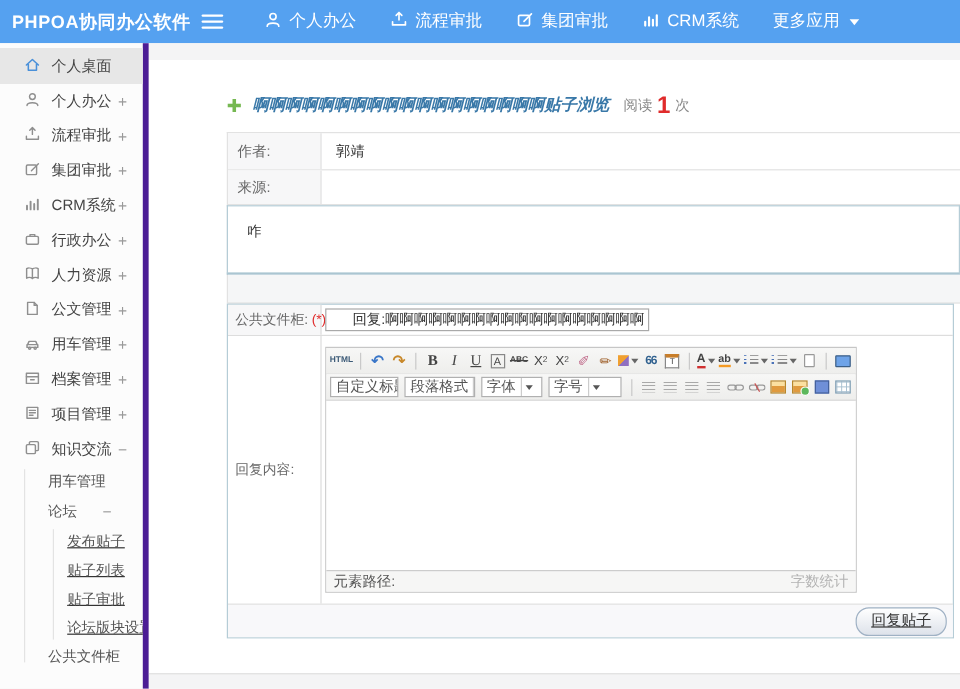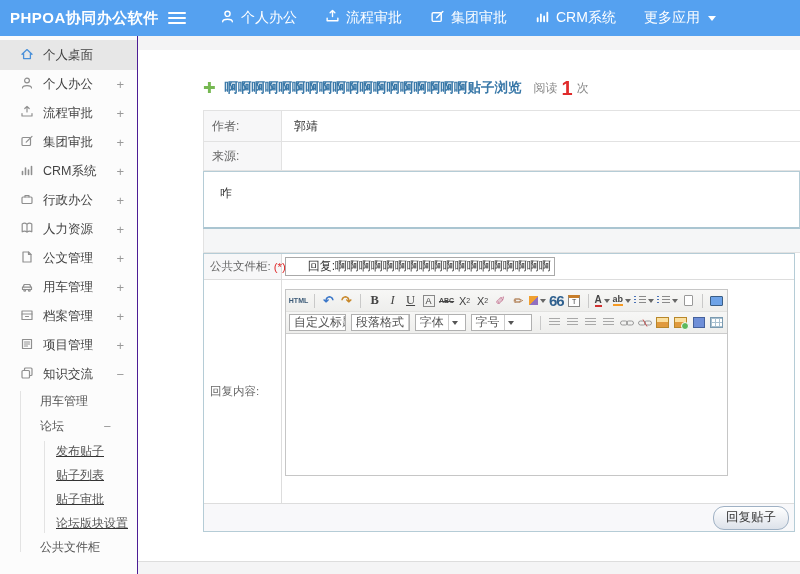--- a/index.html
+++ b/index.html
@@ -10,40 +10,40 @@
   .topbar { height:36px; background:#55a1f0; display:flex; align-items:center; color:#fff; }
   .logo { font-size:15px; font-weight:bold; padding-left:10px; width:168px; letter-spacing:.5px; }
   .hamburger { display:flex; flex-direction:column; gap:3px; width:18px; margin-right:34px; cursor:pointer; }
   .hamburger i { height:2px; background:#fff; border-radius:1px; }
   .nav-item { display:flex; align-items:center; gap:6px; margin-right:28px; font-size:14px; cursor:pointer; white-space:nowrap; }
   .nav-item svg { flex:none; }
   .caret-down { width:0; height:0; border-left:4px solid transparent; border-right:4px solid transparent; border-top:5px solid #fff; margin-left:2px; }
 
   
   .layout { display:flex; height:538px; }
-  .sidebar { width:138px; flex:none; background:#fcfcfc; border-right:1px solid #4c1d95; padding-top:4px; overflow:hidden; }
+  .sidebar { width:124px; flex:none; background:#fcfcfc; border-right:5px solid #4c1d95; padding-top:4px; overflow:hidden; }
   .side-item { display:flex; align-items:center; height:29px; padding:0 13px 0 20px; color:#444; font-size:12.5px; cursor:pointer; white-space:nowrap; }
   .side-item svg { margin-right:9px; flex:none; }
   .side-item .expand { margin-left:auto; color:#999; font-size:13px; }
   .side-item.active { background:#e7e7e7; height:30px; }
   .side-item.l2 { padding-left:40px; height:25px; font-size:12px; color:#555; padding-right:26px; }
   .side-item.l3 { padding-left:56px; height:24px; font-size:12px; color:#555; }
   .subtree { position:relative; }
   .subtree::before { content:""; position:absolute; left:20px; top:2px; bottom:8px; width:1px; background:#e3e3e3; }
   .subtree-inner { position:relative;text-decoration:underline; }
   .subtree-inner::before { content:""; position:absolute; left:44px; top:2px; bottom:2px; width:1px; background:#e3e3e3; }
 
   .main { flex:1; position:relative; background:#f4f4f5; overflow:hidden; }
   .card { position:absolute; left:0; right:0; top:14px; bottom:12px; background:#fff; border-bottom:1px solid #ddd; }
   .content-wrap { padding:27px 0 0 65px; }
 
   
   .title-row { display:flex; align-items:center; height:22px; }
   .plus-icon { color:#76b852; font-size:15px; margin-right:9px; }
-  .page-title { color:#3978a8; font-weight:bold; font-size:13.5px; }
+  .page-title { color:#3978a8; font-weight:bold; font-size:13.5px;font-style:italic; }
   .read-label { color:#888; font-size:12px; margin-left:12px; }
   .read-count { color:#e02b2b; font-size:20px; font-weight:bold; margin:0 4px; line-height:1; }
   .read-unit { color:#888; font-size:12px; }
 
   
   .post-table { margin-top:11px; border-top:1px solid #e2e2e2; border-left:1px solid #e2e2e2; }
   .p-row { display:flex; border-bottom:1px solid #e2e2e2; }
   .p-row.h31 { height:31px; } .p-row.h29 { height:29px; }
   .p-label { width:78px; flex:none; background:#f7f7f8; padding-left:8px; display:flex; align-items:center; color:#666; border-right:1px solid #e2e2e2; }
   .p-value { flex:1; display:flex; align-items:center; padding-left:12px; color:#333; }
@@ -55,21 +55,21 @@
   .r-row { display:flex; border-bottom:1px solid #ddd; }
   .r-label { width:78px; flex:none; padding-left:6px; border-right:1px solid #ddd; display:flex; align-items:center; color:#666; font-size:11.5px; white-space:nowrap; }
   .r-subject { height:26px; }
   .r-subject .r-label { background:#f7f7f8; }
   .required { color:#e02b2b; margin-left:3px; }
   .r-subject .r-value { flex:1; padding:3px 0 0 3px; }
   .subject-input { width:270px; height:19px; border:1px solid #a9a9a9; font-size:12px; padding:0 3px; font-family:inherit; color:#333; background:#fff;text-align:right; }
   .r-content { height:224px; }
   .r-content .r-value { flex:1; }
   .r-footer { height:27px; background:#f8f8fa; display:flex; justify-content:flex-end; align-items:center; padding-right:5px; border-bottom:none; }
-  .submit-btn { padding:2px 12px 3px; border:1px solid #9fb1c4; border-radius:11px; background:linear-gradient(#ffffff,#dde2ea); font-size:12.5px; color:#333; cursor:pointer; font-family:inherit; }
+  .submit-btn { padding:2px 12px 3px; border:1px solid #9fb1c4; border-radius:11px; background:linear-gradient(#ffffff,#dde2ea); font-size:12.5px; color:#333; cursor:pointer; font-family:inherit;text-decoration:underline; }
 
   
   .editor { margin:9px 0 0 3px; width:443px; border:1px solid #c6c6c6; background:#fff; }
   .ed-toolbar { background:linear-gradient(#f7f7f6,#eeeeec); display:flex; align-items:center; padding:2px 3px; gap:3px; height:22px; }
   .ed-toolbar.row1 { border-bottom:1px solid #e2e2e0; }
   .ed-toolbar.row2 { border-bottom:1px solid #ccc; }
   .tbtn { display:flex; align-items:center; justify-content:center; min-width:15px; height:17px; color:#444; font-size:12px; cursor:pointer; }
   .sep { width:1px; height:14px; background:#c9c9c9; margin:0 3px; }
   .b-html { font-size:7px; font-weight:bold; color:#3c5a77; }
   .b-undo { color:#3a76c8; font-size:13px; font-weight:bold; }
@@ -78,21 +78,21 @@
   .b-bold { font-weight:bold; }
   .b-italic { font-style:italic; }
   .b-under { text-decoration:underline; }
   .b-abox { border:1px solid #888; font-size:9px; line-height:10px; padding:0 2px; }
   .b-strike { font-size:7px; font-weight:bold; text-decoration:line-through; }
   .b-supsub { font-size:11px; }
   .b-supsub sup,.b-supsub sub { font-size:7px; }
   .ic-eraser { color:#c06a8a; font-size:12px; }
   .ic-brush { color:#a0622d; font-size:12px; }
   .ic-quickfmt { width:9px; height:9px; background:linear-gradient(135deg,#f0a030 50%,#9070c0 50%); }
-  .b-quote { font-weight:bold; color:#30618f; font-size:15px; letter-spacing:-1px; }
+  .b-quote { font-weight:bold; color:#30618f; font-size:10px; letter-spacing:-1px; }
   .ic-datetime { width:12px; height:12px; border:1px solid #888; border-top:3px solid #c87e2a; background:#fff; font-size:7px; color:#444; display:flex; align-items:center; justify-content:center; }
   .caret { width:0; height:0; border-left:3px solid transparent; border-right:3px solid transparent; border-top:4px solid #666; margin-left:2px; }
   .ic-colorA { font-size:10px; font-weight:bold; border-bottom:2px solid #d03030; line-height:10px; }
   .ic-colorab { font-size:9px; font-weight:bold; border-bottom:2px solid #f59a23; line-height:9px; }
   .ic-list { width:13px; height:9px; background-image:repeating-linear-gradient(to bottom,#4a72b8 0 1px,transparent 1px 3px),repeating-linear-gradient(to bottom,#8a8a8a 0 1px,transparent 1px 3px); background-size:2px 9px,8px 9px; background-position:0 0,5px 0; background-repeat:no-repeat,no-repeat; }
   .ic-page { width:9px; height:11px; background:#fff; border:1px solid #999; border-radius:1px; }
   .ic-monitor { width:13px; height:10px; background:#6ea3e8; border:1px solid #3b5e86; border-radius:1px; }
   .ed-select { height:17px; background:#fff; border:1px solid #b0b0b0; display:flex; align-items:center; font-size:12px; color:#555; padding:0 2px 0 4px; margin-right:2px; cursor:pointer; white-space:nowrap; overflow:hidden; }
   .ed-select .caret { margin-left:auto; border-top-color:#555; }
   .caret-box { border-left:1px solid #ccc; margin-left:4px; padding-left:3px; height:100%; display:flex; align-items:center; flex:none; }
@@ -421,20 +421,24 @@
                   <span class="tbtn">
                       <span class="ic-media"></span>
                     </span>
                   <span class="tbtn">
                       <span class="ic-table"></span>
                     </span>
                 </div>
 
                 <div class="ed-area"></div>
 
+                <div class="ed-status">
+                  <span class="path-label">元素路径:</span>
+                  <span class="wordcount">字数统计</span>
+                </div>
 
               </div>
             </div>
           </div>
 
           <div class="r-row r-footer">
             <button class="submit-btn">回复贴子</button>
           </div>
         </div>
 

